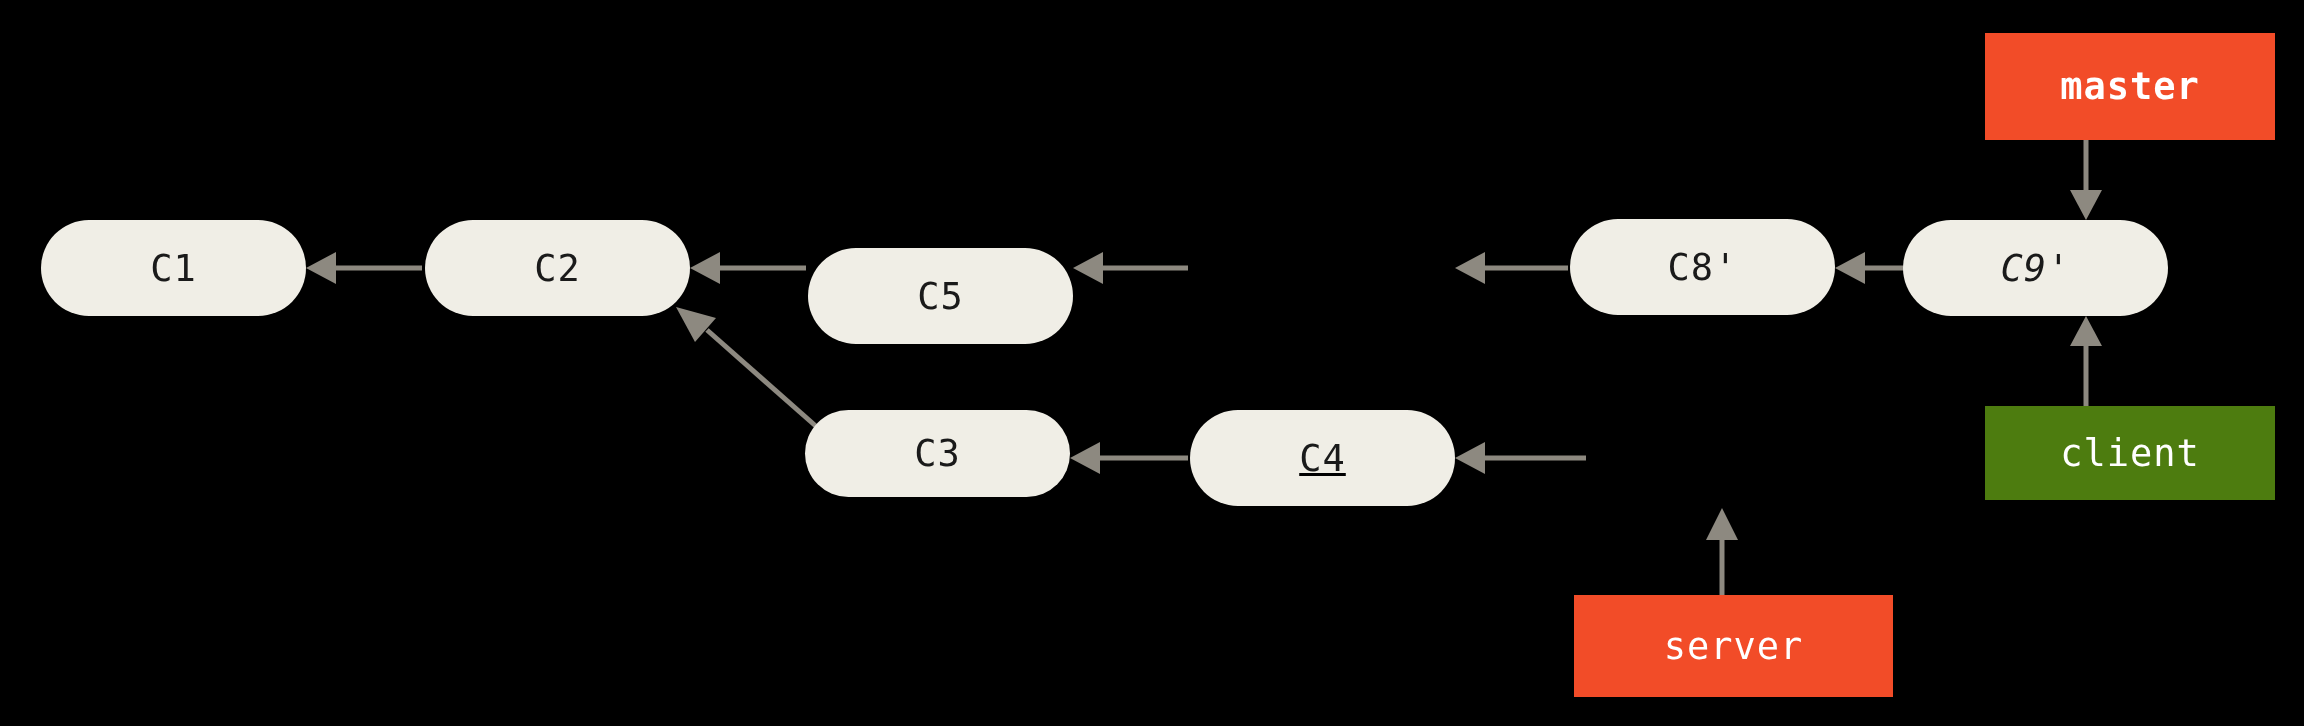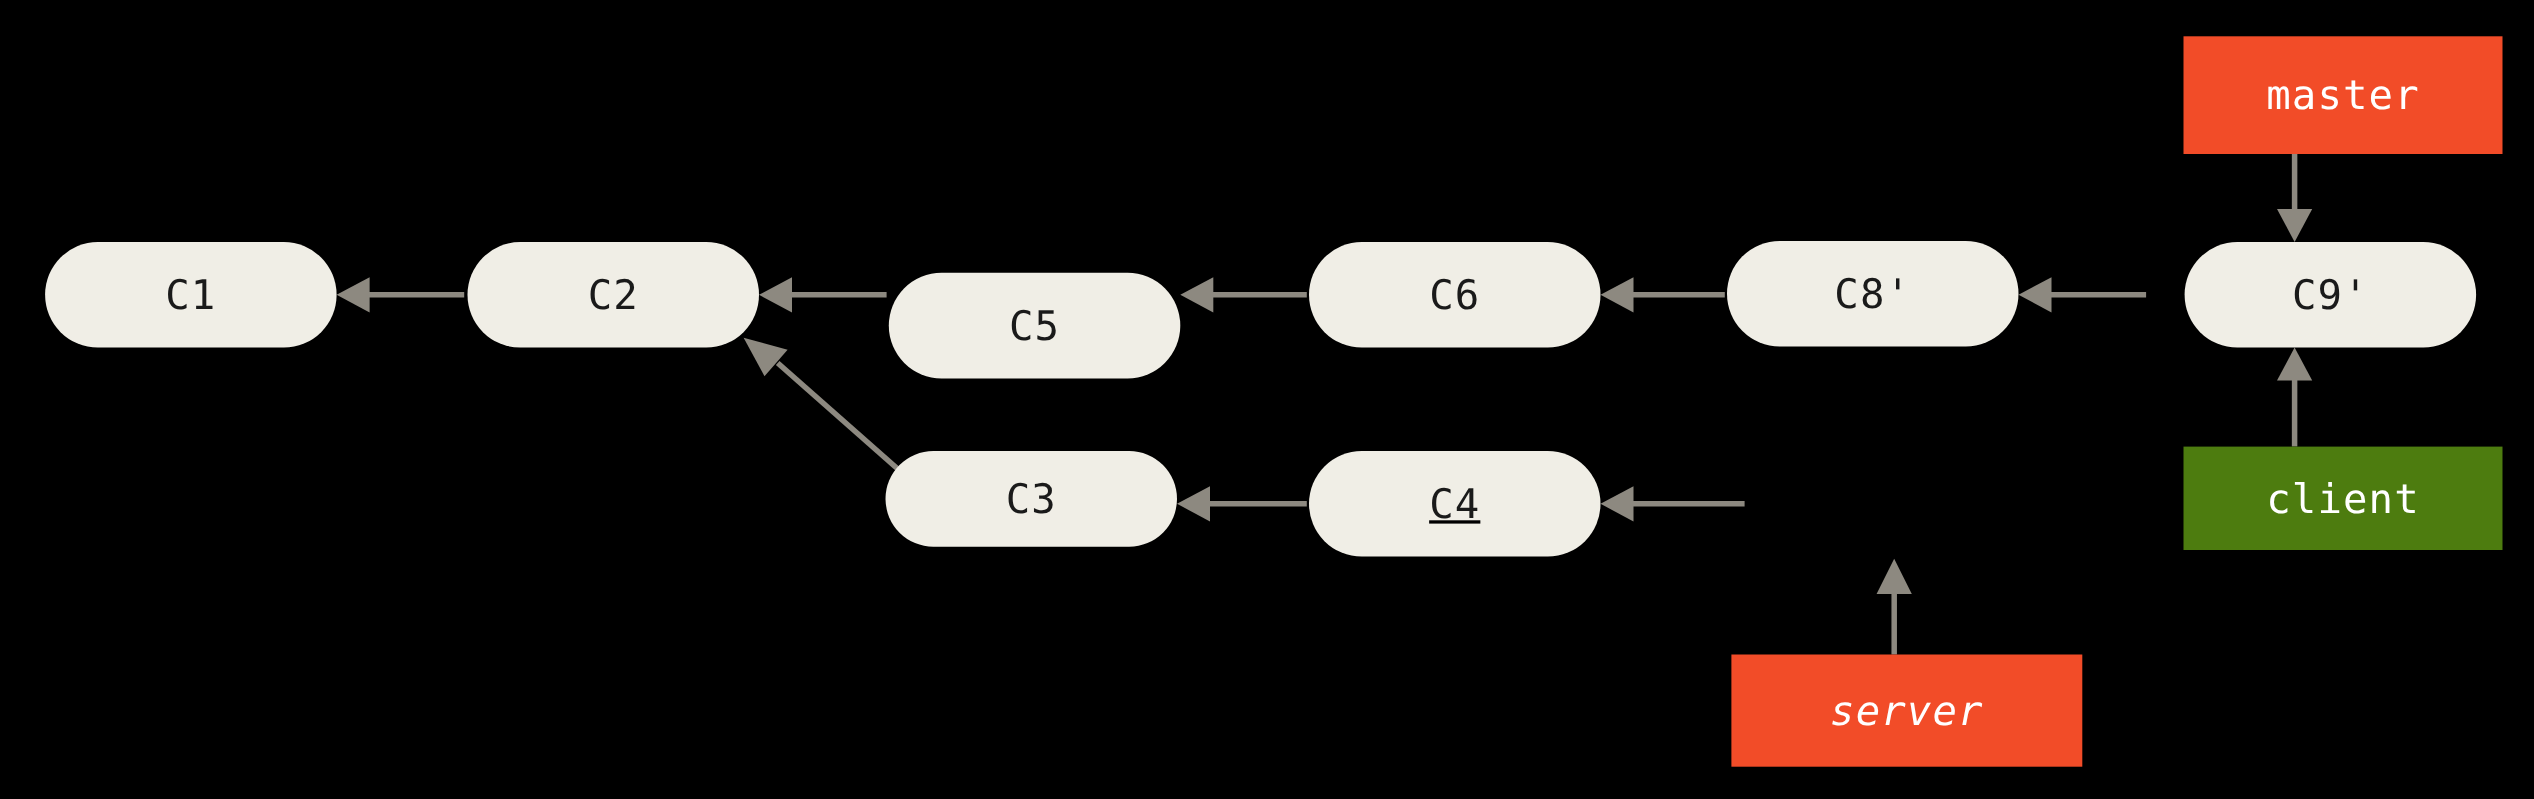--- a/index.html
+++ b/index.html
@@ -133,46 +133,43 @@
   </div>
 
   <div class="commit-node" style="left:425px; top:220px; width:265px; height:96px;">
     <span class="commit-label">C2</span>
   </div>
 
   <div class="commit-node" style="left:808px; top:220px; width:265px; height:96px;margin-top:28px;">
     <span class="commit-label">C5</span>
   </div>
 
-  <div class="commit-node" style="left:1190px; top:220px; width:265px; height:96px;">
-    <span class="commit-label">C6</span>
-  </div>
 
   <div class="commit-node" style="left:1570px; top:219px; width:265px; height:96px;">
     <span class="commit-label">C8'</span>
   </div>
 
-  <div class="commit-node" style="left:1986px; top:220px; width:265px; height:96px;">
+  <div class="commit-node" style="left:1903px; top:220px; width:265px; height:96px;font-style:italic;">
     <span class="commit-label">C9'</span>
   </div>
 
   <div class="commit-node" style="left:805px; top:410px; width:265px; height:87px;">
     <span class="commit-label">C3</span>
   </div>
 
   <div class="commit-node" style="left:1190px; top:410px; width:265px; height:96px;text-decoration:underline;">
     <span class="commit-label">C4</span>
   </div>
 
 
-  <div class="branch-tag" style="left:1985px; top:33px; width:290px; height:107px; background:#F24C28;">
+  <div class="branch-tag" style="left:1985px; top:33px; width:290px; height:107px; background:#F24C28;font-weight:bold;">
     <span class="branch-label">master</span>
   </div>
 
   <div class="branch-tag" style="left:1985px; top:406px; width:290px; height:94px; background:#4d7c0f;">
     <span class="branch-label">client</span>
   </div>
 
-  <div class="branch-tag" style="left:1574px; top:595px; width:319px; height:102px; background:#F24C28;font-style:italic;">
+  <div class="branch-tag" style="left:1574px; top:595px; width:319px; height:102px; background:#F24C28;">
     <span class="branch-label">server</span>
   </div>
 
 </div>
 
 </body></html>

